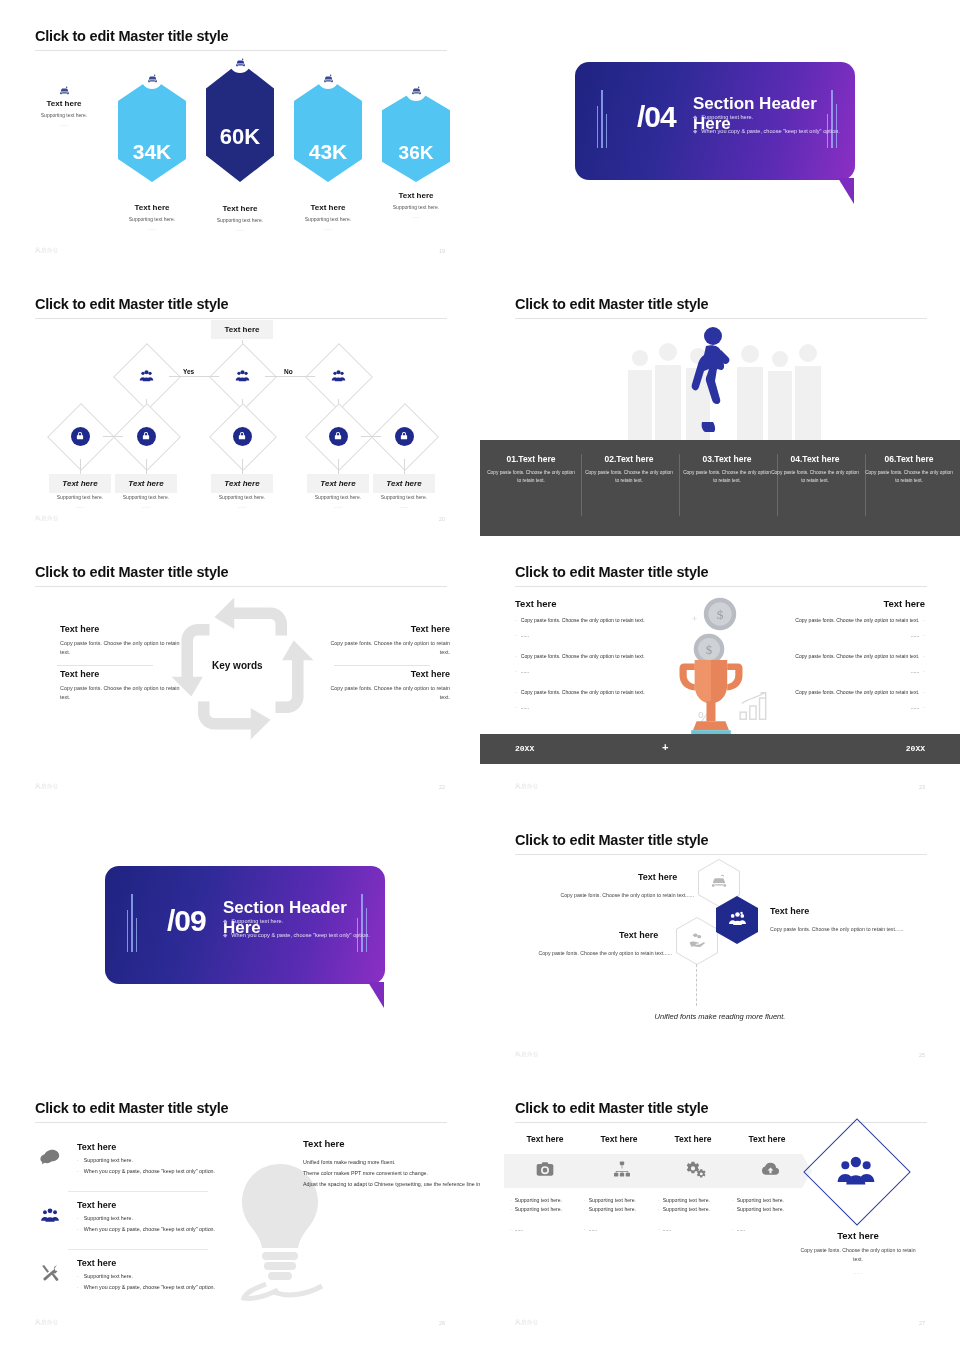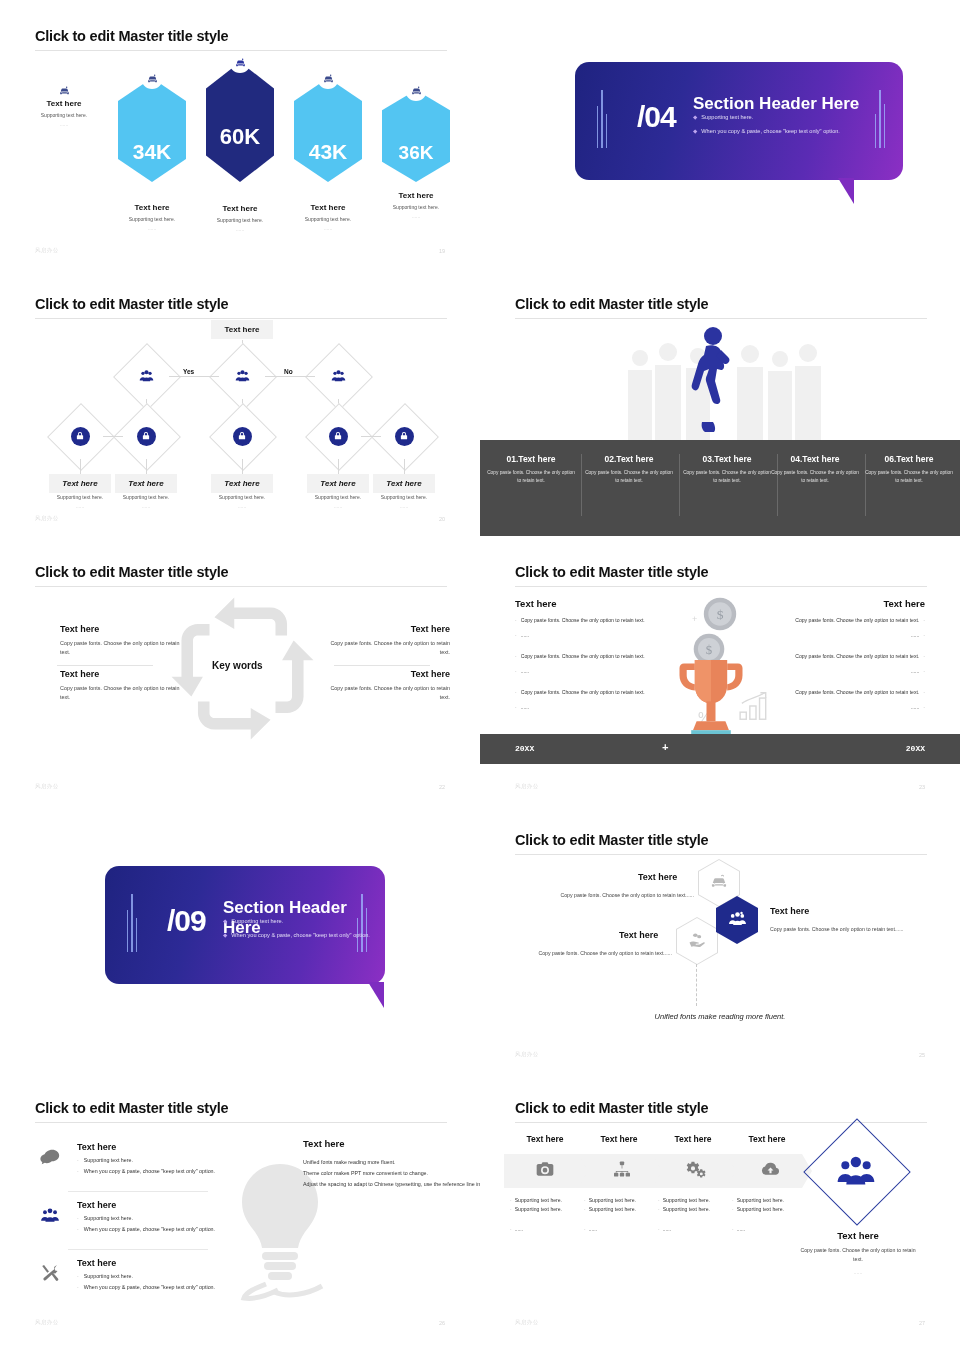--- a/index.html
+++ b/index.html
@@ -224,21 +224,21 @@
         <div class="lbl">Text here</div>
         <div class="sub">Supporting text here.</div>
         <div class="dots">......</div>
       </div>
     </div>
     <div class="footer-brand">风启办公</div>
     <div class="footer-num">19</div>
   </div>
 
   <div class="slide s2">
-    <div class="bubble" style="left:95px;top:62px;width:328px;height:118px;">
+    <div class="bubble" style="left:95px;top:62px;width:280px;height:118px;">
       <div class="vbars" style="left:22px;top:28px;height:58px;">
         <i style="height:42px"></i>
           <i style="height:58px"></i>
           <i style="height:34px"></i>
       </div>
       <div class="vbars" style="right:18px;top:28px;height:58px;">
         <i style="height:34px"></i>
           <i style="height:58px"></i>
           <i style="height:44px"></i>
       </div>

